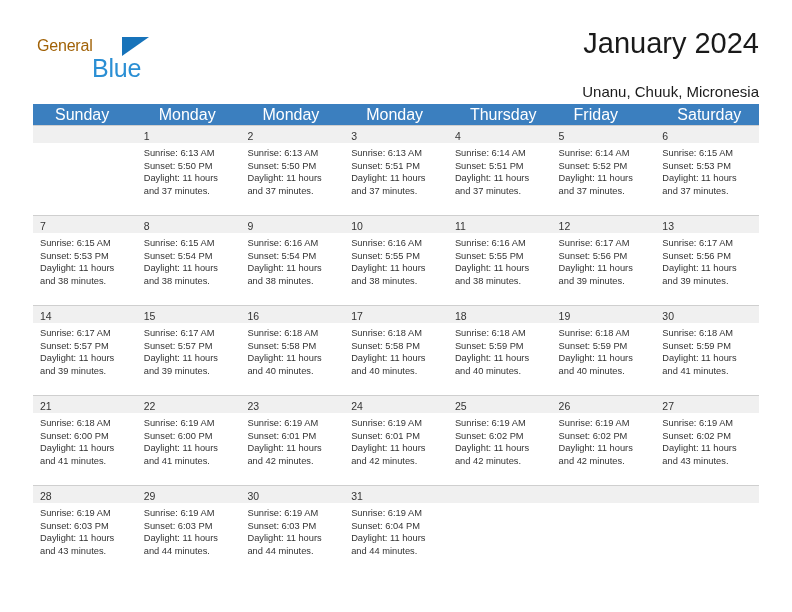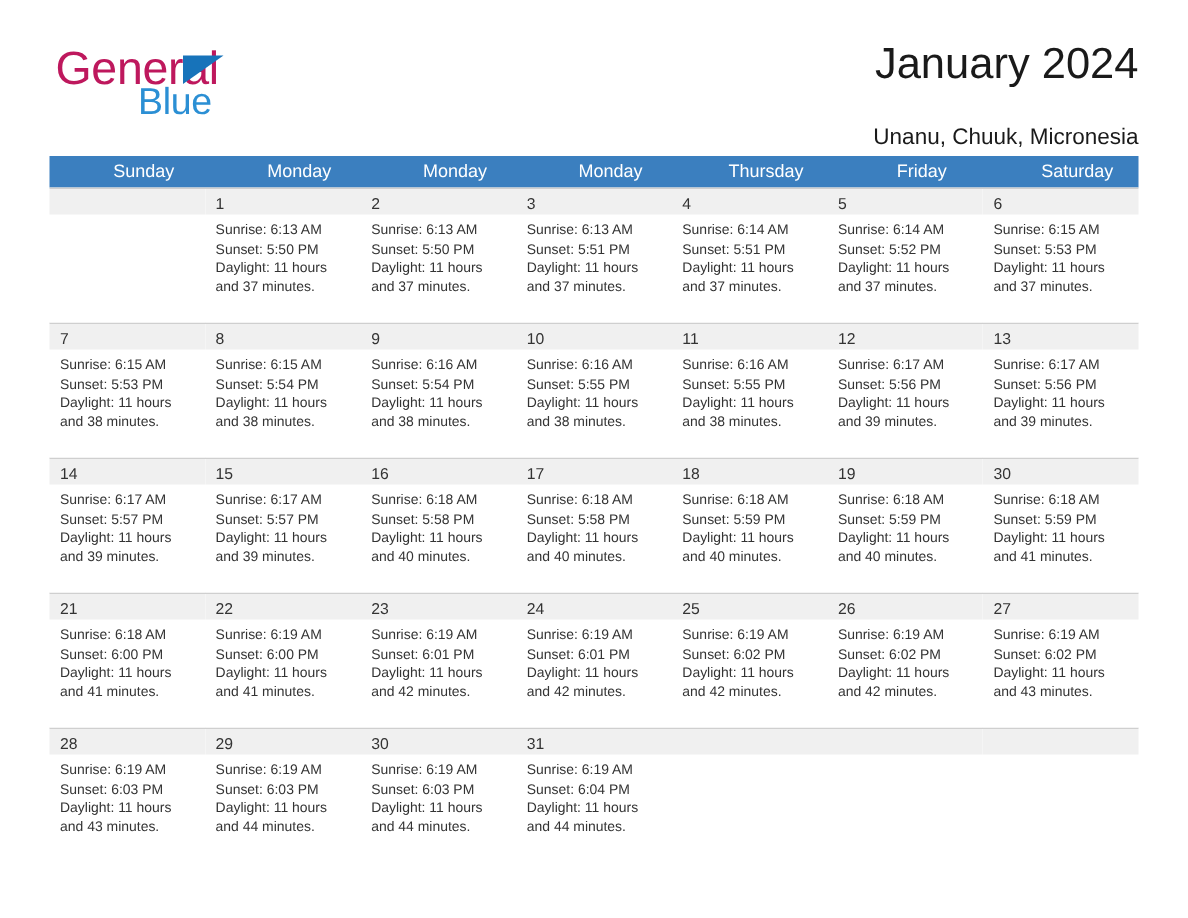--- a/index.html
+++ b/index.html
@@ -32,23 +32,23 @@
     position: absolute;
     left: 0;
     top: 6px;
     width: 200px;
     height: 56px;
   }
   .logo-general {
     position: absolute;
     left: 4px;
     top: 0px;
-    font-size: 31px;
+    font-size: 16px;
     line-height: 28px;
-    color: #be185d;
+    color: #a16207;
     letter-spacing: -0.2px;
     font-weight: 400;
   }
   .logo-tri {
     position: absolute;
     left: 89px;
     top: 5px;
     width: 0;
     height: 0;
     border-left: 27px solid #1773ba;
@@ -95,26 +95,25 @@
   }
   .weekdays {
     display: flex;
     width: 100%;
     background: #3b7fbf;
     height: 21px;
   }
   .weekday {
     flex: 1 1 0;
     color: #ffffff;
-    font-size: 12px;
+    font-size: 16px;
     line-height: 21px;
     padding-left: 22px;
     white-space: nowrap;
     overflow: hidden;
-    text-align: center;
   }
   .week {
     display: flex;
     width: 100%;
     border-top: 1px solid #cfcfcf;
   }
   .week:first-of-type { border-top: none; }
   .daycell {
     flex: 1 1 0;
     min-width: 0;

